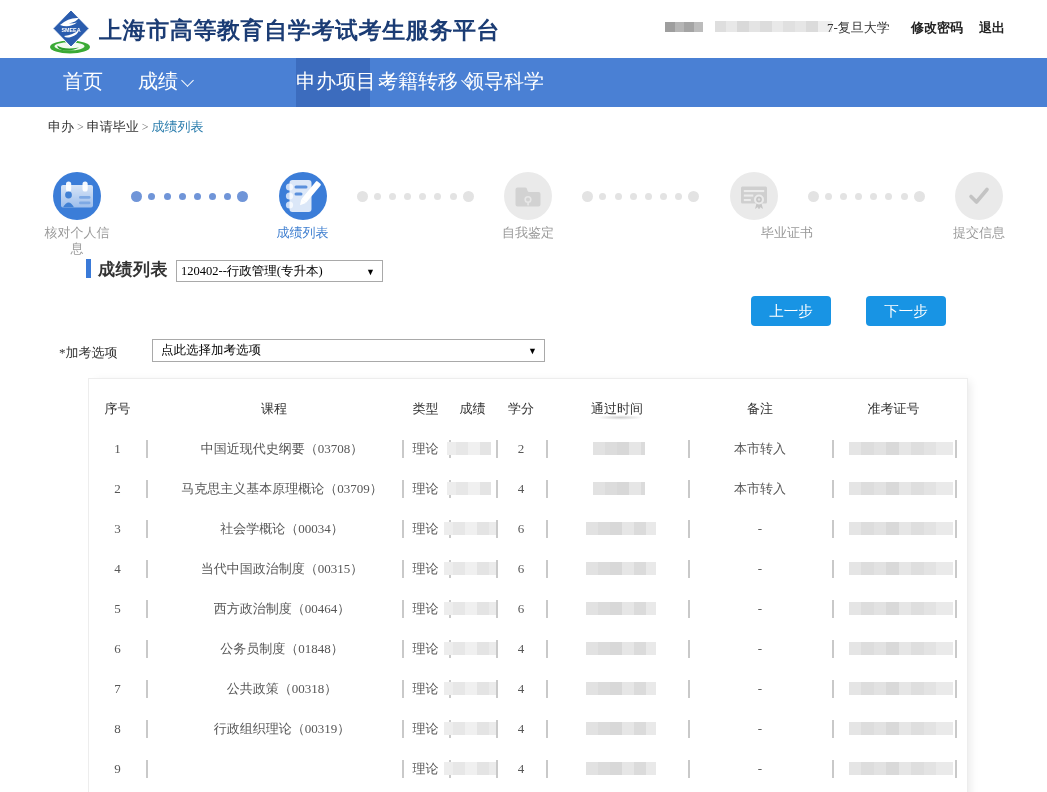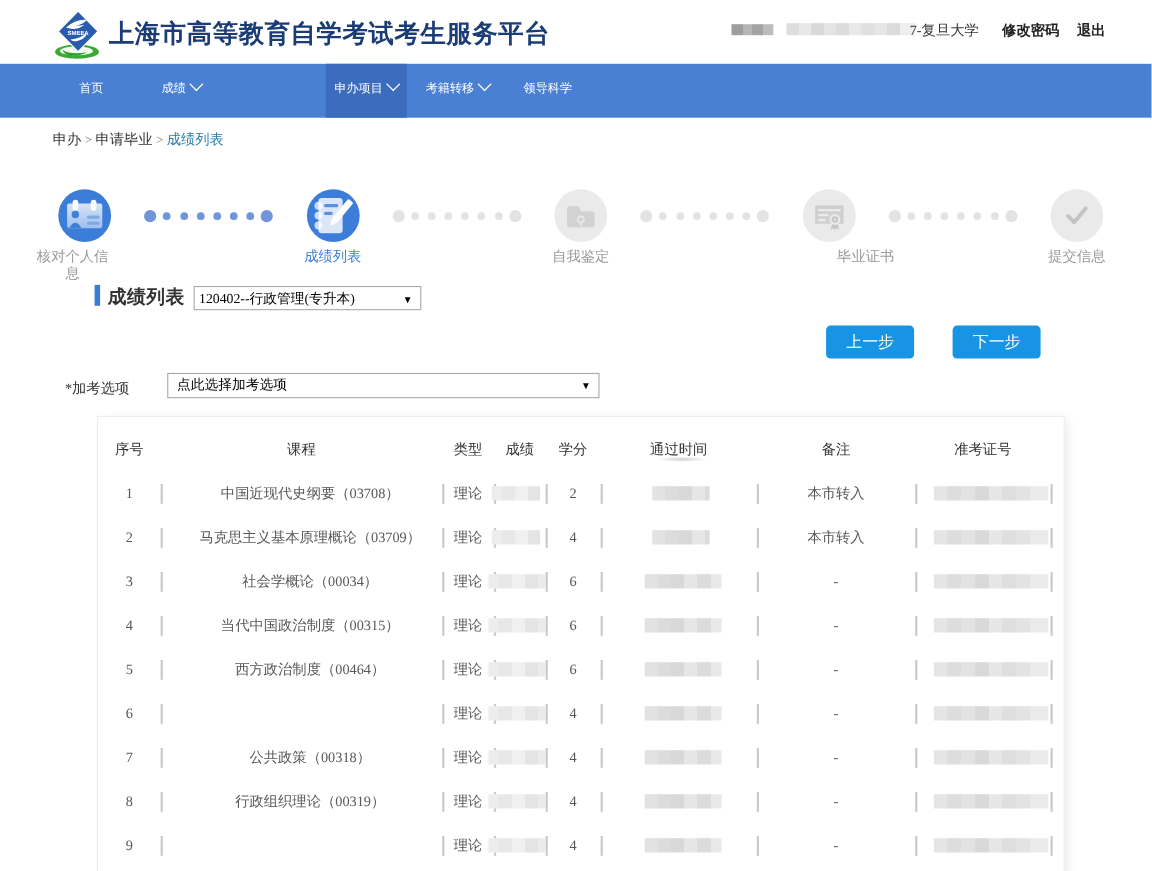--- a/index.html
+++ b/index.html
@@ -8,21 +8,21 @@
 #page{position:relative;width:1047px;height:792px;background:#fff;}
 .abs{position:absolute;}
 
 #hdr{position:absolute;left:0;top:0;width:1047px;height:58px;background:#fff;}
 #title{position:absolute;left:99px;top:17px;font-size:23px;line-height:27px;font-weight:bold;color:#1b3c74;letter-spacing:0.6px;font-family:"Liberation Sans",sans-serif;}
 .hr-txt{position:absolute;top:19px;font-size:13px;color:#333;}
 .hr-b{font-weight:bold;color:#222;}
 .mosaic1{position:absolute;top:21px;height:11px;}
 
 #nav{position:absolute;left:0;top:58px;width:1047px;height:49px;background:#4a80d4;}
-.nv{position:absolute;top:0;height:49px;line-height:47px;color:#fff;font-size:11px;text-align:center;white-space:nowrap;font-family:"Liberation Sans",sans-serif;}
+.nv{position:absolute;top:0;height:49px;line-height:47px;color:#fff;font-size:20px;text-align:center;white-space:nowrap;font-family:"Liberation Sans",sans-serif;}
 .nv .car{display:inline-block;border-right:1.7px solid #fff;border-bottom:1.7px solid #fff;transform:rotate(45deg);margin-left:5px;position:relative;top:-3px;width:8px;height:8px;}
 #nv-sel{background:#3c6cbe;}
 
 #bc{position:absolute;left:48px;top:118px;font-size:13px;color:#333;}
 #bc .sep{color:#666;padding:0 3px;font-size:12px;}
 #bc .cur{color:#2b7dad;}
 
 .stp-c{position:absolute;top:172px;width:48px;height:48px;border-radius:50%;}
 .stp-blue{background:#3b7dd8;}
 .stp-gray{background:#eaeaea;}
@@ -102,21 +102,21 @@
           </defs>
           <rect x="8" y="13" width="32" height="22.5" rx="2" fill="url(#cardg)"></rect>
           <rect x="13" y="9.5" width="5.2" height="10" rx="2.6" fill="#ffffff" opacity="0.95"></rect>
           <rect x="29.5" y="9.5" width="5.2" height="10" rx="2.6" fill="#ffffff" opacity="0.95"></rect>
           <circle cx="15.5" cy="23" r="3.4" fill="#4080d4"></circle>
           <path d="M10 35.3 q5.5 -9.5 11 0 z" fill="#4080d4"></path>
           <rect x="26" y="24" width="11.5" height="2.8" rx="1.4" fill="#7ea9e4"></rect>
           <rect x="26" y="29.5" width="11.5" height="2.8" rx="1.4" fill="#7ea9e4"></rect>
         </svg>
       </div>
-      <div class="stp-lbl" style="left:30px;width:72px">核对个人信息</div>
+      <div class="stp-lbl" style="left:41px;width:72px">核对个人信息</div>
       <div class="stp-c stp-blue" style="left:278.5px">
         <svg width="48" height="48" viewBox="0 0 48 48" style="position:absolute;left:0;top:0">
           <circle cx="10.5" cy="15" r="3.6" fill="#d9e6f9" opacity="0.9"></circle>
           <circle cx="10.5" cy="24" r="3.6" fill="#d9e6f9" opacity="0.9"></circle>
           <circle cx="10.5" cy="33" r="3.6" fill="#d9e6f9" opacity="0.9"></circle>
           <rect x="10.5" y="8" width="22" height="32" rx="3" fill="#ffffff" opacity="0.82"></rect>
           <rect x="15.5" y="13.5" width="13" height="3" rx="1.5" fill="#5a90dc"></rect>
           <rect x="15.5" y="20.5" width="8" height="3" rx="1.5" fill="#5a90dc"></rect>
           <g transform="rotate(40 28 24)">
             <rect x="25.6" y="6" width="6" height="24" rx="1.2" fill="#ffffff"></rect>
@@ -291,20 +291,21 @@
           <div class="vb" style="left:457px"></div>
           <div class="vb" style="left:599px"></div>
           <div class="vb" style="left:743px"></div>
           <div class="vb" style="left:866px"></div>
           <div class="blur m-lt" style="left:355px;width:52px;"></div>
           <div class="blur m-md" style="left:497px;width:70px;"></div>
           <div class="blur m-id" style="left:760px;width:104px;"></div>
         </div>
         <div class="row" style="top:250px">
           <div class="cell c1">6</div>
+          <div class="cell c2">公务员制度（01848）</div>
           <div class="cell c3">理论</div>
           <div class="cell c5">4</div>
           <div class="cell c7">-</div>
           <div class="vb" style="left:57px"></div>
           <div class="vb" style="left:313px"></div>
           <div class="vb" style="left:360px"></div>
           <div class="vb" style="left:407px"></div>
           <div class="vb" style="left:457px"></div>
           <div class="vb" style="left:599px"></div>
           <div class="vb" style="left:743px"></div>

